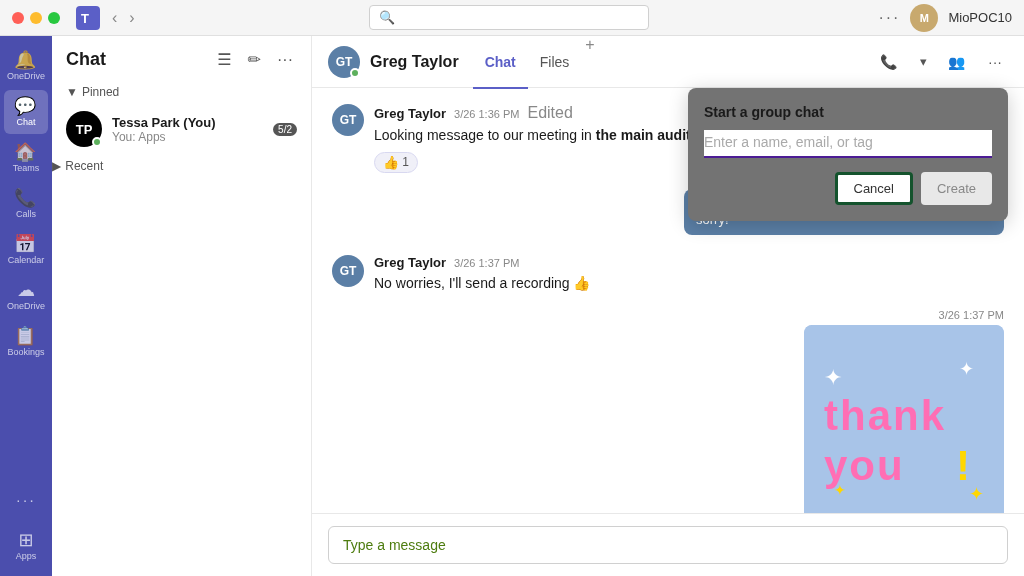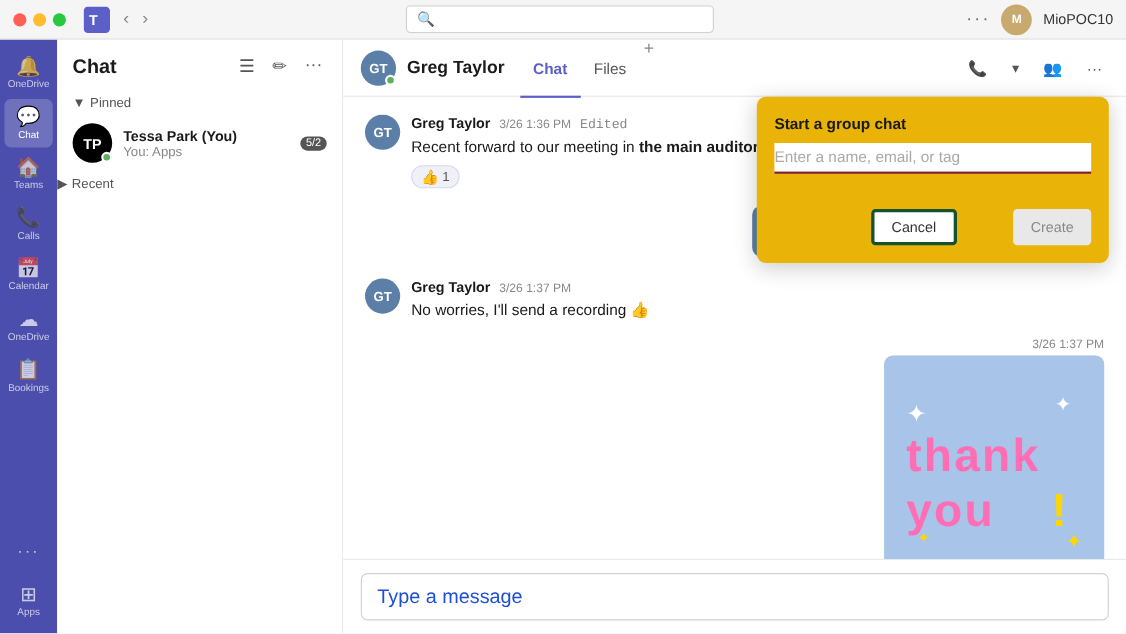--- a/index.html
+++ b/index.html
@@ -62,42 +62,42 @@
 
     
     .messages-area { flex: 1; overflow-y: auto; padding: 16px 20px; display: flex; flex-direction: column; gap: 16px; }
     .message-group { display: flex; gap: 10px; align-items: flex-start; }
     .msg-avatar { width: 32px; height: 32px; border-radius: 50%; background: #5b7fa6; display: flex; align-items: center; justify-content: center; font-size: 12px; color: white; font-weight: 600; flex-shrink: 0; position: relative; }
     .avatar-small-indicator { width: 10px; height: 10px; background: #5db05d; border-radius: 50%; border: 2px solid white; position: absolute; bottom: 0; right: 0; }
     .message-content { flex: 1; }
     .message-meta { display: flex; align-items: baseline; gap: 8px; margin-bottom: 4px; }
     .message-sender { font-size: 13px; font-weight: 600; color: #1a1a1a; }
     .message-time { font-size: 11px; color: #888; }
-    .message-edited { font-size: 12px; color: #888; font-family: Liberation Mono, monospace; }
+    .message-edited { font-size: 16px; color: #888; }
     .message-text { font-size: 14px; color: #1a1a1a; line-height: 1.4; }
     .message-text strong { font-weight: 700; }
     .reaction { display: inline-flex; align-items: center; gap: 3px; background: #f0f0f8; border: 1px solid #d8d8f0; border-radius: 12px; padding: 2px 8px; font-size: 13px; cursor: pointer; margin-top: 6px; }
     .reaction-count { font-size: 12px; color: #555; }
     .message-bubble-right { display: flex; justify-content: flex-end; flex-direction: column; align-items: flex-end; }
     .bubble-time { font-size: 11px; color: #888; margin-bottom: 4px; }
     .sticker-bubble { width: 200px; height: 200px; background: #a8c4e8; border-radius: 8px; display: flex; align-items: center; justify-content: center; overflow: hidden; }
     .sticker-content { width: 100%; height: 100%; display: flex; align-items: center; justify-content: center; position: relative; }
 
     
     .message-input-area { border-top: 1px solid #e8e8e8; padding: 12px 16px; }
     .message-input-box { border: 1px solid #d0d0d0; border-radius: 6px; padding: 10px 14px; font-size: 14px; color: #888; cursor: text; background: white; }
 
     
-    .group-chat-popup { position: absolute; top: 52px; right: 16px; width: 320px; background: #eab308; border-radius: 8px; box-shadow: 0 4px 20px rgba(0,0,0,0.2); padding: 16px; z-index: 100; }
+    .group-chat-popup { position: absolute; top: 52px; right: 16px; width: 320px; background: #737373; border-radius: 8px; box-shadow: 0 4px 20px rgba(0,0,0,0.2); padding: 16px; z-index: 100; }
     .popup-title { font-size: 14px; font-weight: 600; color: #1a1a1a; margin-bottom: 10px; }
-    .popup-input { width: 100%; border: none; border-bottom: 2px solid #7f1d1d; outline: none; font-size: 14px; padding: 4px 0 6px; color: #333; margin-bottom: 32px; }
+    .popup-input { width: 100%; border: none; border-bottom: 2px solid #4c1d95; outline: none; font-size: 14px; padding: 4px 0 6px; color: #333; margin-bottom: 14px; }
     .popup-input::placeholder { color: #aaa; }
     .popup-buttons { display: flex; justify-content: flex-end; gap: 8px; }
     .popup-cancel-btn { padding: 6px 16px; border: 3px solid #14532d; border-radius: 4px; background: white; font-size: 13px; cursor: pointer; color: #333; }
-    .popup-create-btn { padding: 6px 16px; border: none; border-radius: 4px; background: #e8e8e8; font-size: 13px; cursor: pointer; color: #888; margin-left: 43px; }
+    .popup-create-btn { padding: 6px 16px; border: none; border-radius: 4px; background: #e8e8e8; font-size: 13px; cursor: pointer; color: #888; }
 
     
     .conflict-bubble { background: #5b7fa6; color: white; border-radius: 8px; padding: 8px 12px; font-size: 13px; max-width: 320px; align-self: flex-end; margin-bottom: 4px; }
 
     .recent-section { padding: 4px 0; }
   </style>
 </head>
 <body>
 
 <div class="title-bar">
@@ -230,21 +230,21 @@
 
       <div class="message-group">
         <div class="msg-avatar" style="background:#5b7fa6;">GT</div>
         <div class="message-content">
           <div class="message-meta">
             <span class="message-sender">Greg Taylor</span>
             <span class="message-time">3/26 1:36 PM</span>
             <span class="message-edited">Edited</span>
           </div>
           <div class="message-text">
-            <span>Recent forward to our meeting in </span><strong>the main auditorium</strong>
+            <span>Looking message to our meeting in </span><strong>the main auditorium</strong>
           </div>
           <div class="reaction">
             <span>👍</span>
             <span class="reaction-count">1</span>
           </div>
         </div>
       </div>
 
       <div style="display:flex;justify-content:flex-end;">
         <div class="conflict-bubble">Actually - have a conflict. I won't be able to make it, sorry!</div>
@@ -278,21 +278,21 @@
               <text x="20" y="155" font-size="42" font-weight="900" fill="#ff6eb4" font-family="Arial Rounded MT Bold, Arial, sans-serif" letter-spacing="2">you</text>
               <text x="152" y="155" font-size="42" font-weight="900" fill="#ffd700" font-family="Arial Rounded MT Bold, Arial, sans-serif">!</text>
             </svg>
           </div>
         </div>
       </div>
     </div>
 
     <div class="message-input-area">
       <div class="message-input-box">
-        <span style="color:#1d4ed8;font-size:18px;">Type a message</span>
+        <span style="color:#4d7c0f;font-size:14px;">Type a message</span>
       </div>
     </div>
 
     <div class="group-chat-popup">
       <div class="popup-title">Start a group chat</div>
       <input class="popup-input" type="text" placeholder="Enter a name, email, or tag" style="">
       <div class="popup-buttons">
         <button class="popup-cancel-btn">Cancel</button>
         <button class="popup-create-btn">Create</button>
       </div>

